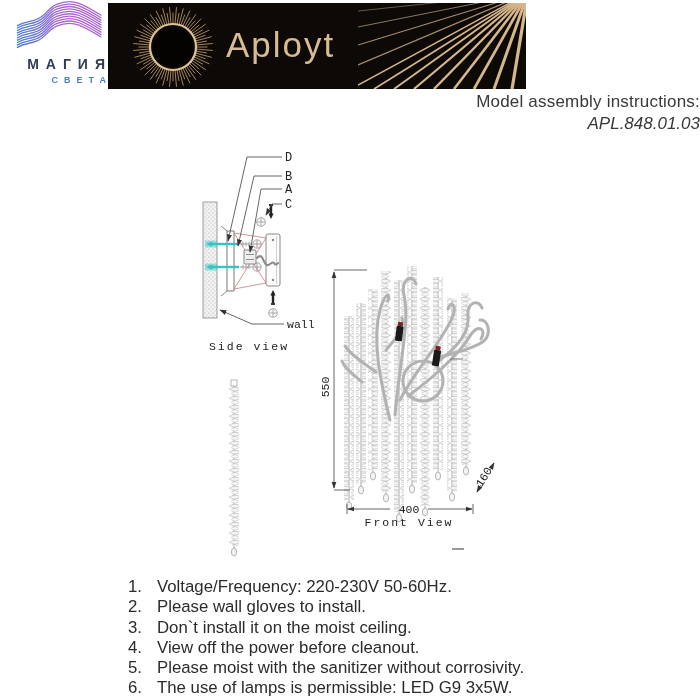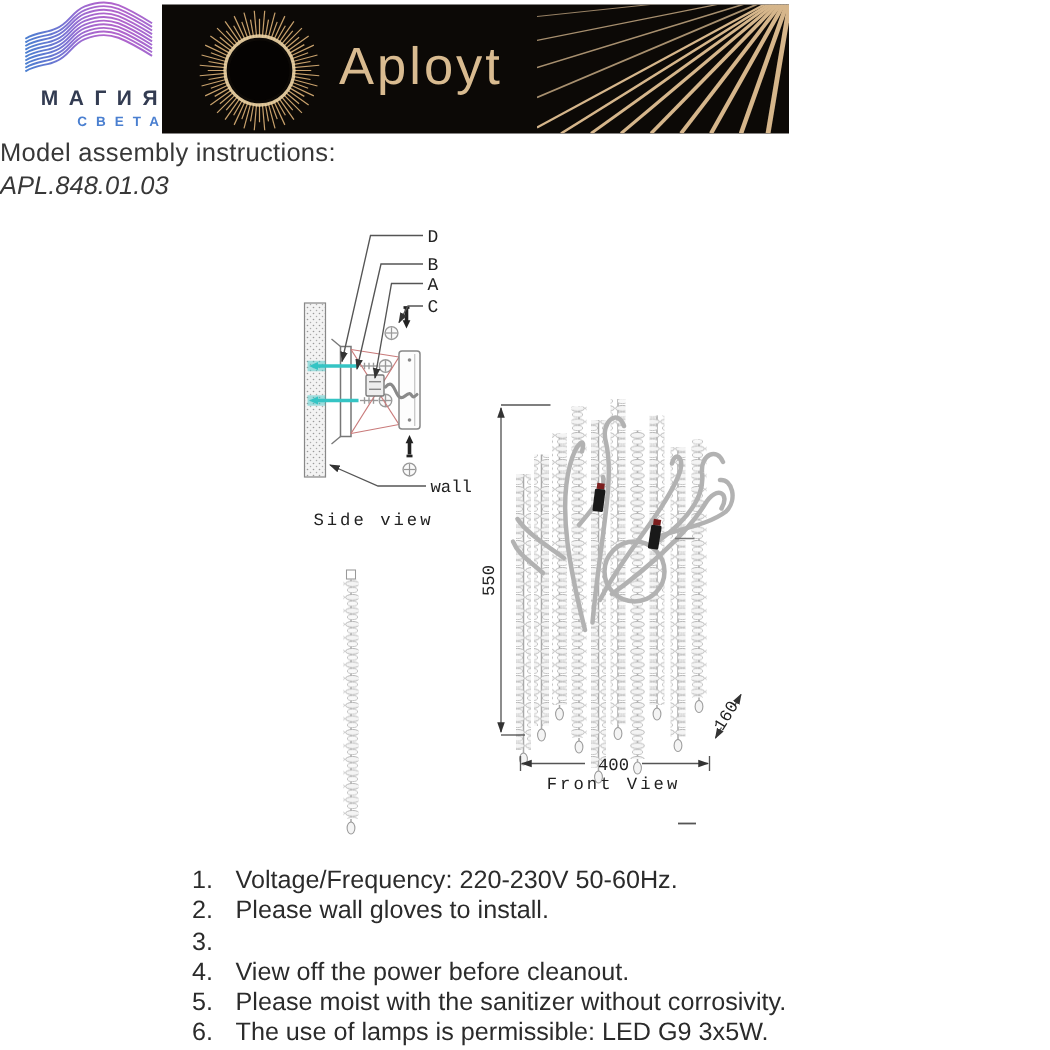--- a/index.html
+++ b/index.html
@@ -11,21 +11,21 @@
   .store-logo .l1{font-size:14px;font-weight:700;letter-spacing:7px;color:#333c52;margin-top:2px;padding-left:7px;}
   .store-logo .l2{font-size:9px;font-weight:700;letter-spacing:6px;color:#4a7fd0;margin-top:3px;padding-left:6px;}
 
   .banner{position:absolute;left:108px;top:3px;width:418px;height:86px;background:#0c0906;overflow:hidden;}
   .sunburst{position:absolute;left:20px;top:1px;}
   .brand{position:absolute;left:118px;top:22px;font-size:35px;font-weight:300;color:#d9bb90;
          letter-spacing:2px;font-family:"Liberation Sans",sans-serif;}
   .fan{position:absolute;right:0;top:0;}
 
   
-  .title-block{position:absolute;left:0;top:92px;width:700px;text-align:left;color:#383838;}
+  .title-block{position:absolute;left:0;top:92px;width:700px;text-align:right;color:#383838;}
   .title-block .t1{font-size:17px;font-weight:500;letter-spacing:.2px;}
   .title-block .t2{font-size:17px;font-weight:500;margin-top:2px;font-style:italic;}
 
   
   .drawing{position:absolute;left:120px;top:140px;}
   .drawing text{font-family:"Liberation Mono",monospace;fill:#222;}
 
   
   .instructions{position:absolute;left:128px;top:577px;width:545px;color:#2b2b2b;}
   .instructions .row{display:flex;font-size:16.8px;line-height:20.3px;font-weight:500;}
@@ -365,20 +365,21 @@
   <div class="row">
     <span class="num">1.</span>
     <span class="txt">Voltage/Frequency: 220-230V 50-60Hz.</span>
   </div>
   <div class="row">
     <span class="num">2.</span>
     <span class="txt">Please wall gloves to install.</span>
   </div>
   <div class="row">
     <span class="num">3.</span>
+    <span class="txt">Don`t install it on the moist ceiling.</span>
   </div>
   <div class="row">
     <span class="num">4.</span>
     <span class="txt">View off the power before cleanout.</span>
   </div>
   <div class="row">
     <span class="num">5.</span>
     <span class="txt">Please moist with the sanitizer without corrosivity.</span>
   </div>
   <div class="row">

